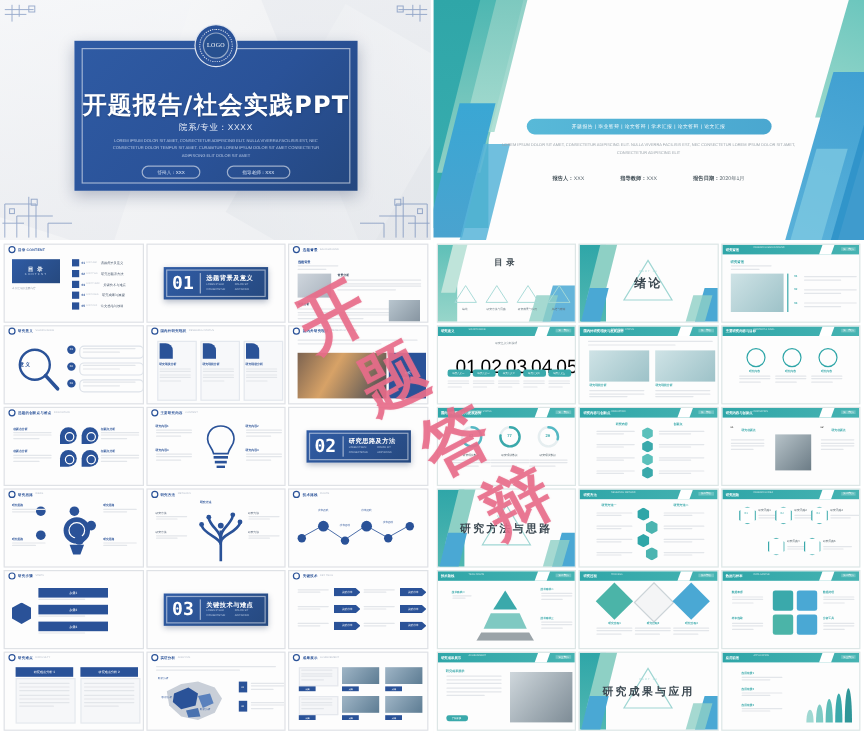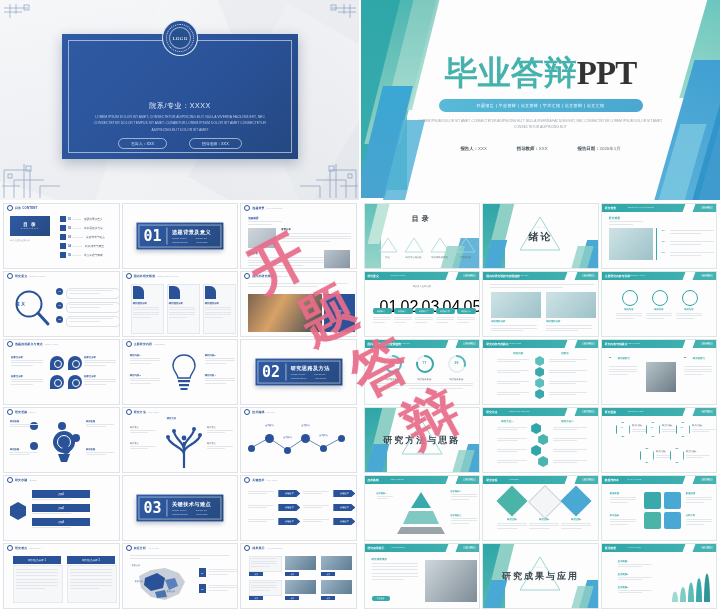--- a/index.html
+++ b/index.html
@@ -140,20 +140,21 @@
         <rect x="79" y="26" width="5" height="5" stroke-width=".8"></rect>
         <rect x="98" y="34" width="4" height="4" stroke-width=".8"></rect>
       </svg>
 
       <div class="card">
         <div class="logo-badge">
           <div class="ring"></div>
             <div class="inner"></div>
           <span>LOGO</span>
         </div>
+        <div class="cover-title">开题报告/社会实践PPT</div>
         <div class="cover-sub">院系/专业：XXXX</div>
         <div class="cover-lorem">LOREM IPSUM DOLOR SIT AMET, CONSECTETUR ADIPISCING ELIT. NULLA VIVERRA FACILISIS EST, NEC CONSECTETUR DOLOR TEMPUS SIT AMET. CURABITUR LOREM IPSUM DOLOR SIT AMET CONSECTETUR ADIPISCING ELIT DOLOR SIT AMET</div>
         <div class="pillrow">
           <div class="pill">答辩人：XXX</div>
           <div class="pill">指导老师：XXX</div>
         </div>
       </div>
     </div>
 
     <div class="grid" id="left-grid">
@@ -593,23 +594,20 @@
       <div class="tshape tb1"></div>
       <div class="tshape tb2"></div>
       <div class="tshape tb3"></div>
       <div class="tshape tb4"></div>
       <div class="tshape tb5"></div>
       <div class="tshape tr1"></div>
       <div class="tshape tr2"></div>
       <div class="tshape tr3"></div>
       <div class="tshape tr4"></div>
 
-      <div class="teal-title">
-        <span class="cn">毕业答辩</span><span class="en">PPT</span>
-      </div>
       <div class="teal-pill">开题报告 | 毕业答辩 | 论文答辩 | 学术汇报 | 论文答辩 | 论文汇报</div>
       <div class="teal-lorem">LOREM IPSUM DOLOR SIT AMET, CONSECTETUR ADIPISCING ELIT. NULLA VIVERRA FACILISIS EST, NEC CONSECTETUR LOREM IPSUM DOLOR SIT AMET, CONSECTETUR ADIPISCING ELIT</div>
       <div class="teal-meta" id="teal-meta">
           <div><b>报告人：</b>XXX</div>
           <div><b>指导教师：</b>XXX</div>
           <div><b>报告日期：</b>2020年1月</div>
         </div>
     </div>
 
     <div class="grid" id="right-grid">

